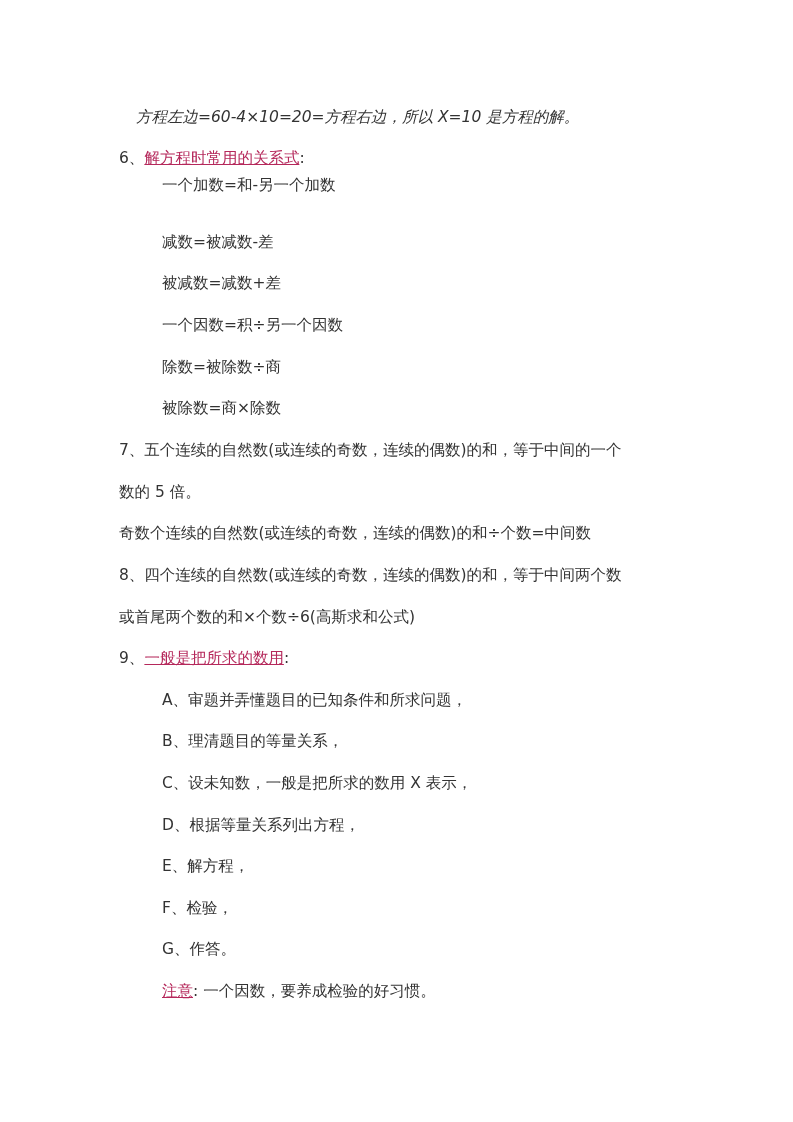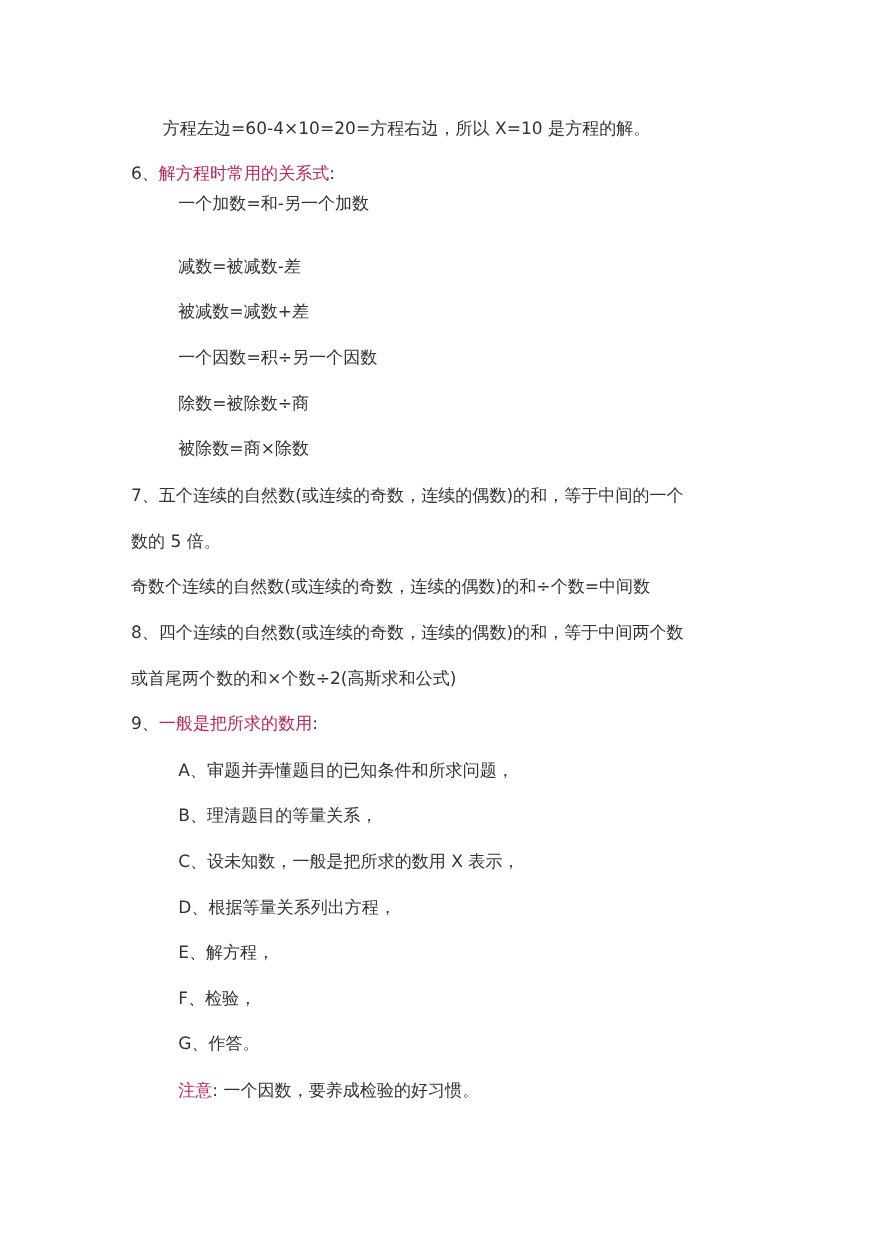--- a/index.html
+++ b/index.html
@@ -1,24 +1,24 @@
 <!DOCTYPE html>
 <html><head>
   <meta charset="utf-8">
   <style>
     html, body { margin: 0; padding: 0; background: #ffffff; }
     body { width: 793px; height: 1122px; position: relative; overflow: hidden;
       font-family: "DejaVu Sans", "Liberation Sans", sans-serif; color: #333333; }
     .page { position: absolute; left: 0; top: 0; width: 793px; height: 1122px; }
     .line { position: absolute; height: 42px; line-height: 42px; font-size: 15.5px;
       white-space: nowrap; letter-spacing: 0px; }
-    .l0 { left: 148px; }
+    .l0 { left: 136px; font-style: italic; }
     .l1 { left: 119px; }
     .l2 { left: 162px; }
-    .accent { color: #b5285b; }
+    .accent { color: #b5285b; text-decoration: underline; }
   </style>
 </head>
 <body>
 
 <div class="page">
   <div class="line l0" style="top:96px">方程左边=60-4×10=20=方程右边，所以 X=10 是方程的解。</div>
 
   <div class="line l1" style="top:137px"><span>6、</span><span class="accent">解方程时常用的关系式</span><span>:</span></div>
 
   <div class="line l2" style="top:164px">一个加数=和-另一个加数</div>
@@ -26,21 +26,21 @@
   <div class="line l2" style="top:262px">被减数=减数+差</div>
   <div class="line l2" style="top:304px">一个因数=积÷另一个因数</div>
   <div class="line l2" style="top:346px">除数=被除数÷商</div>
   <div class="line l2" style="top:387px">被除数=商×除数</div>
 
   <div class="line l1" style="top:429px">7、五个连续的自然数(或连续的奇数，连续的偶数)的和，等于中间的一个</div>
   <div class="line l1" style="top:471px">数的 5 倍。</div>
   <div class="line l1" style="top:512px">奇数个连续的自然数(或连续的奇数，连续的偶数)的和÷个数=中间数</div>
 
   <div class="line l1" style="top:554px">8、四个连续的自然数(或连续的奇数，连续的偶数)的和，等于中间两个数</div>
-  <div class="line l1" style="top:596px">或首尾两个数的和×个数÷2(高斯求和公式)</div>
+  <div class="line l1" style="top:596px">或首尾两个数的和×个数÷6(高斯求和公式)</div>
 
   <div class="line l1" style="top:637px"><span>9、</span><span class="accent">一般是把所求的数用</span><span>:</span></div>
 
   <div class="line l2" style="top:679px">A、审题并弄懂题目的已知条件和所求问题，</div>
   <div class="line l2" style="top:762px">C、设未知数，一般是把所求的数用 X 表示，</div>
   <div class="line l2" style="top:720px">B、理清题目的等量关系，</div>
   <div class="line l2" style="top:804px">D、根据等量关系列出方程，</div>
   <div class="line l2" style="top:845px">E、解方程，</div>
   <div class="line l2" style="top:887px">F、检验，</div>
   <div class="line l2" style="top:928px">G、作答。</div>

